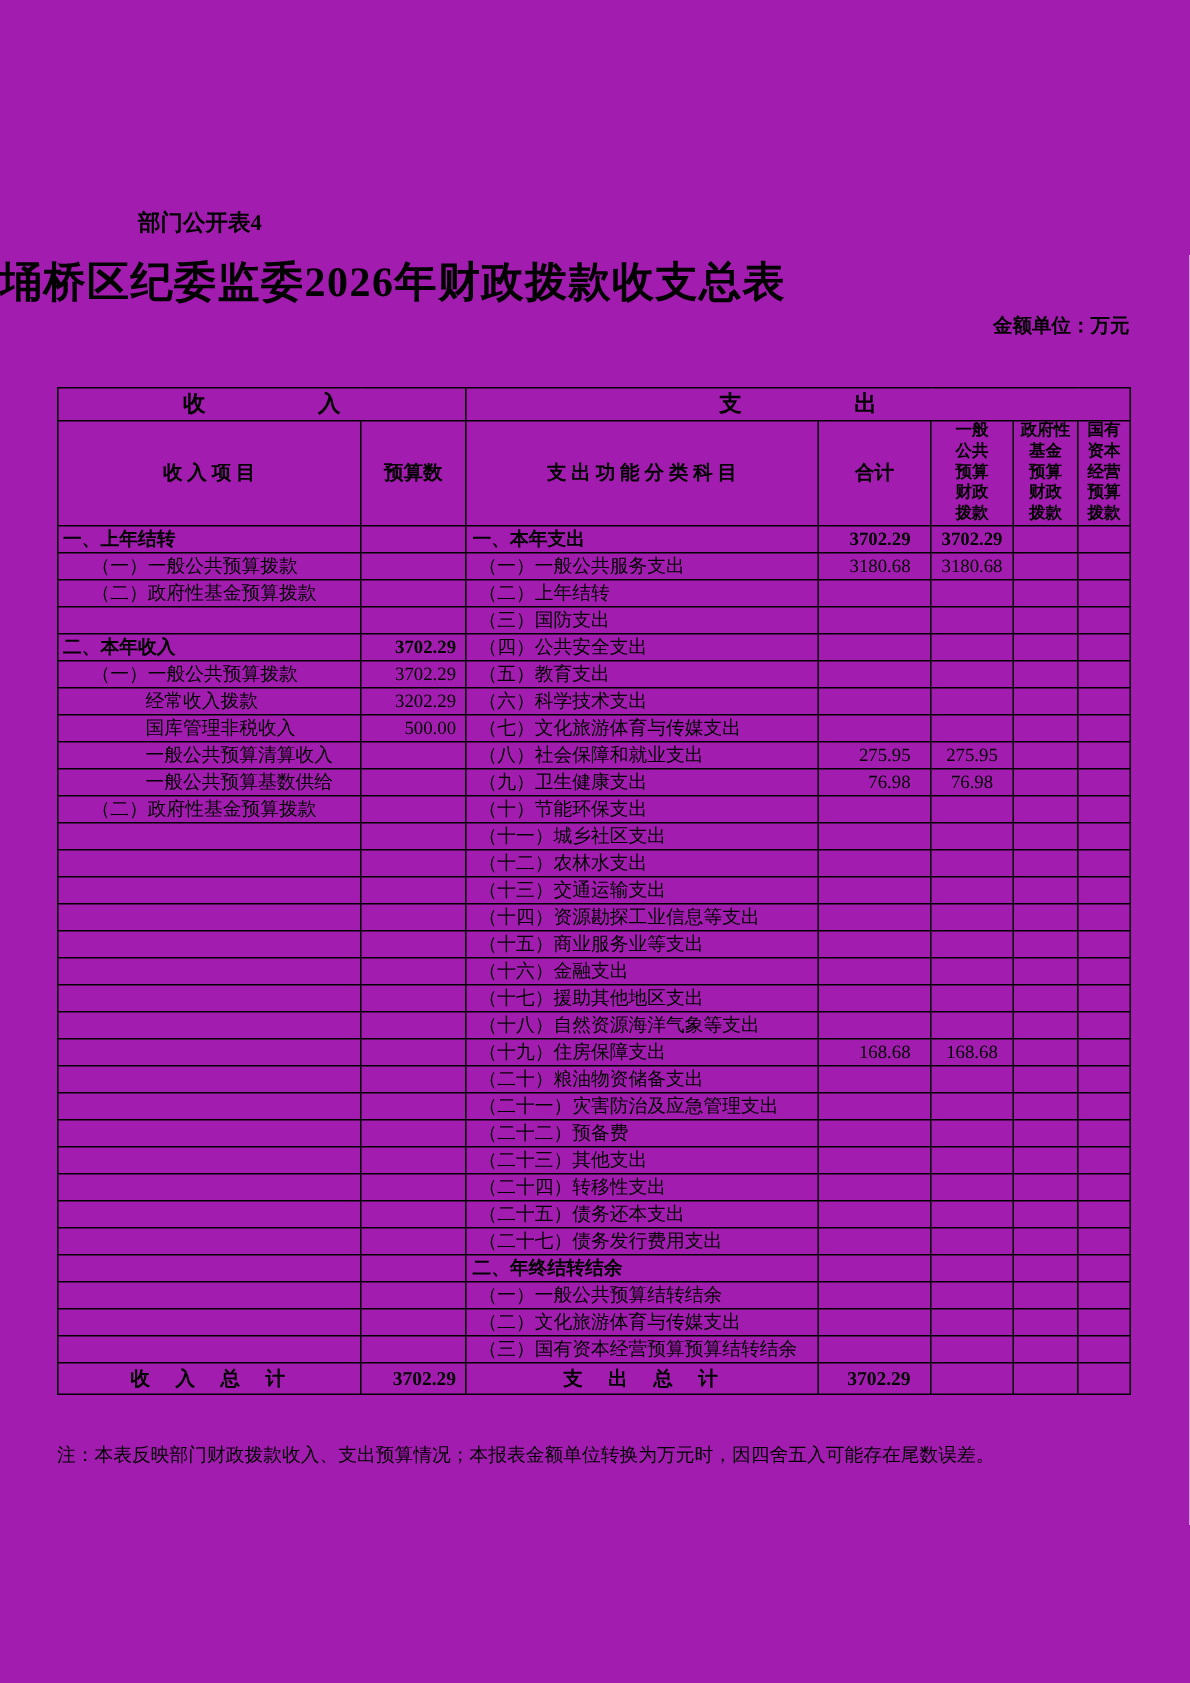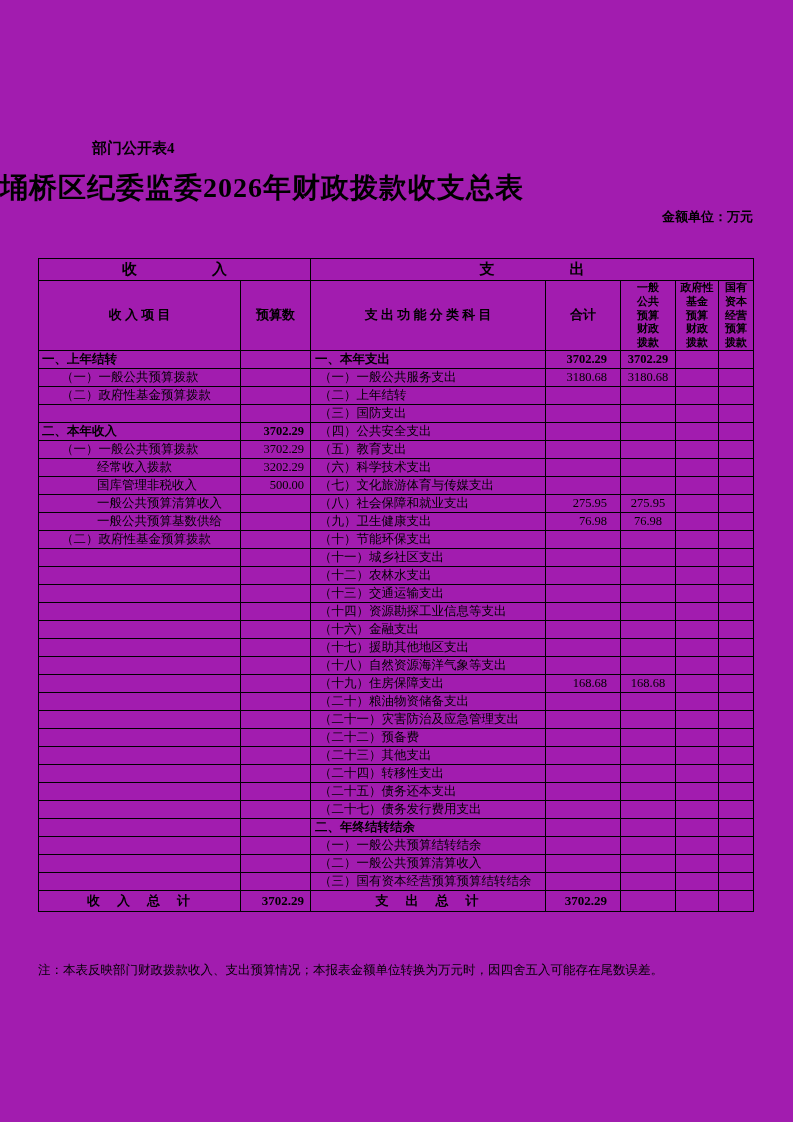--- a/index.html
+++ b/index.html
@@ -278,20 +278,29 @@
           <td class="num"></td>
           <td class="lab e1">（十四）资源勘探工业信息等支出</td>
           <td class="tnum"></td>
           <td class="cnum"></td>
           <td class="cnum"></td>
           <td class="cnum"></td>
         </tr>
         <tr>
           <td class="lab i0"></td>
           <td class="num"></td>
+          <td class="lab e1">（十五）商业服务业等支出</td>
+          <td class="tnum"></td>
+          <td class="cnum"></td>
+          <td class="cnum"></td>
+          <td class="cnum"></td>
+        </tr>
+        <tr>
+          <td class="lab i0"></td>
+          <td class="num"></td>
           <td class="lab e1">（十六）金融支出</td>
           <td class="tnum"></td>
           <td class="cnum"></td>
           <td class="cnum"></td>
           <td class="cnum"></td>
         </tr>
         <tr>
           <td class="lab i0"></td>
           <td class="num"></td>
           <td class="lab e1">（十七）援助其他地区支出</td>
@@ -395,21 +404,21 @@
           <td class="num"></td>
           <td class="lab e1">（一）一般公共预算结转结余</td>
           <td class="tnum"></td>
           <td class="cnum"></td>
           <td class="cnum"></td>
           <td class="cnum"></td>
         </tr>
         <tr>
           <td class="lab i0"></td>
           <td class="num"></td>
-          <td class="lab e1">（二）一般公共预算清算收入</td>
+          <td class="lab e1">（二）文化旅游体育与传媒支出</td>
           <td class="tnum"></td>
           <td class="cnum"></td>
           <td class="cnum"></td>
           <td class="cnum"></td>
         </tr>
         <tr>
           <td class="lab i0"></td>
           <td class="num"></td>
           <td class="lab e1">（三）国有资本经营预算预算结转结余</td>
           <td class="tnum"></td>

